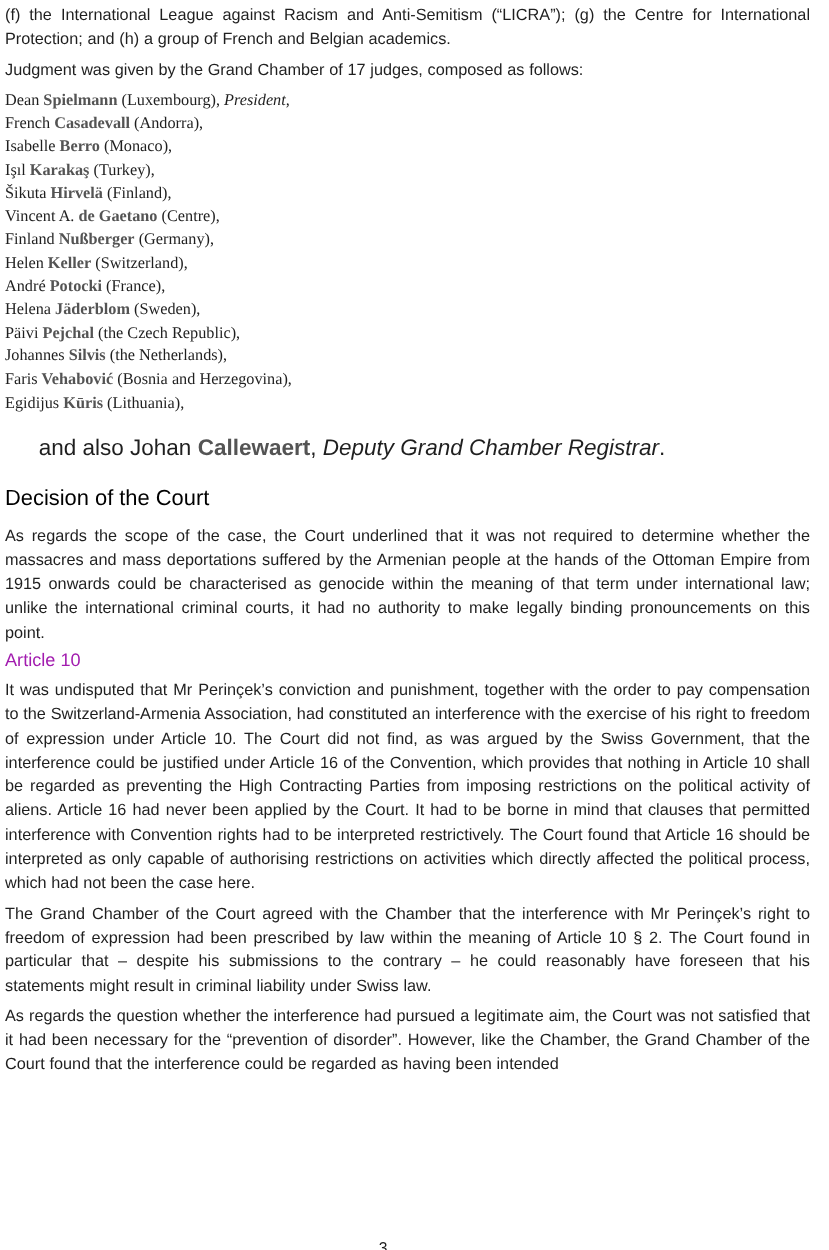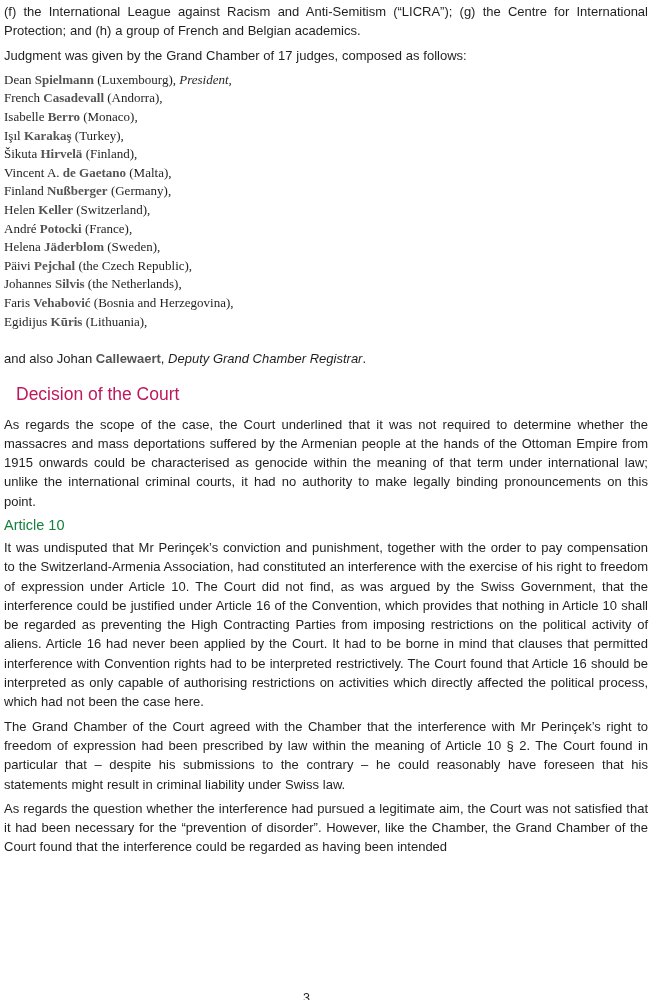--- a/index.html
+++ b/index.html
@@ -29,34 +29,35 @@
   p.justify { text-align: justify; }
   .judges-list {
     margin: 6px 0 0 0;
     font-size: 13px;
   }
   .judge-line { line-height: 18.6px; white-space: nowrap; font-family: Liberation Serif, serif; }
   .surname { font-weight: 700; color: #545454; }
   .judge-line i, .registrar i { font-style: italic; }
   .registrar {
     margin-top: 18px;
-    font-size: 13px;
+    font-size: 18px;
     line-height: 19.3px;
+    margin-left: 27px;
   }
   h1.section-heading {
     font-size: 17.5px;
     font-weight: 400;
-    color: #be185d;
+    color: #000000;
     line-height: 22px;
-    margin: 14px 0 10px 12px;
+    margin: 14px 0 10px 0;
   }
   h2.sub-heading {
     font-size: 14.5px;
     font-weight: 400;
-    color: #15803d;
+    color: #a21caf;
     line-height: 19px;
     margin: 4px 0 3px 0;
   }
   .page-number {
     position: absolute;
     left: 303px;
     top: 991px;
     font-size: 12.5px;
     color: #1f1f1f;
   }
@@ -69,21 +70,21 @@
   <p class="body justify">(f) the International League against Racism and Anti-Semitism (“LICRA”); (g) the Centre for International Protection; and (h) a group of French and Belgian academics.</p>
 
   <p class="body">Judgment was given by the Grand Chamber of 17 judges, composed as follows:</p>
 
   <div class="judges-list">
       <div class="judge-line"><span>Dean </span><b class="surname">Spielmann</b><span> (Luxembourg),</span><span> </span><i>President,</i></div>
       <div class="judge-line"><span>French </span><b class="surname">Casadevall</b><span> (Andorra),</span></div>
       <div class="judge-line"><span>Isabelle </span><b class="surname">Berro</b><span> (Monaco),</span></div>
       <div class="judge-line"><span>Işıl </span><b class="surname">Karakaş</b><span> (Turkey),</span></div>
       <div class="judge-line"><span>Šikuta </span><b class="surname">Hirvelä</b><span> (Finland),</span></div>
-      <div class="judge-line"><span>Vincent A. </span><b class="surname">de Gaetano</b><span> (Malta),</span></div>
+      <div class="judge-line"><span>Vincent A. </span><b class="surname">de Gaetano</b><span> (Centre),</span></div>
       <div class="judge-line"><span>Finland </span><b class="surname">Nußberger</b><span> (Germany),</span></div>
       <div class="judge-line"><span>Helen </span><b class="surname">Keller</b><span> (Switzerland),</span></div>
       <div class="judge-line"><span>André </span><b class="surname">Potocki</b><span> (France),</span></div>
       <div class="judge-line"><span>Helena </span><b class="surname">Jäderblom</b><span> (Sweden),</span></div>
       <div class="judge-line"><span>Päivi </span><b class="surname">Pejchal</b><span> (the Czech Republic),</span></div>
       <div class="judge-line"><span>Johannes </span><b class="surname">Silvis</b><span> (the Netherlands),</span></div>
       <div class="judge-line"><span>Faris </span><b class="surname">Vehabović</b><span> (Bosnia and Herzegovina),</span></div>
       <div class="judge-line"><span>Egidijus </span><b class="surname">Kūris</b><span> (Lithuania),</span></div>
     </div>
 

